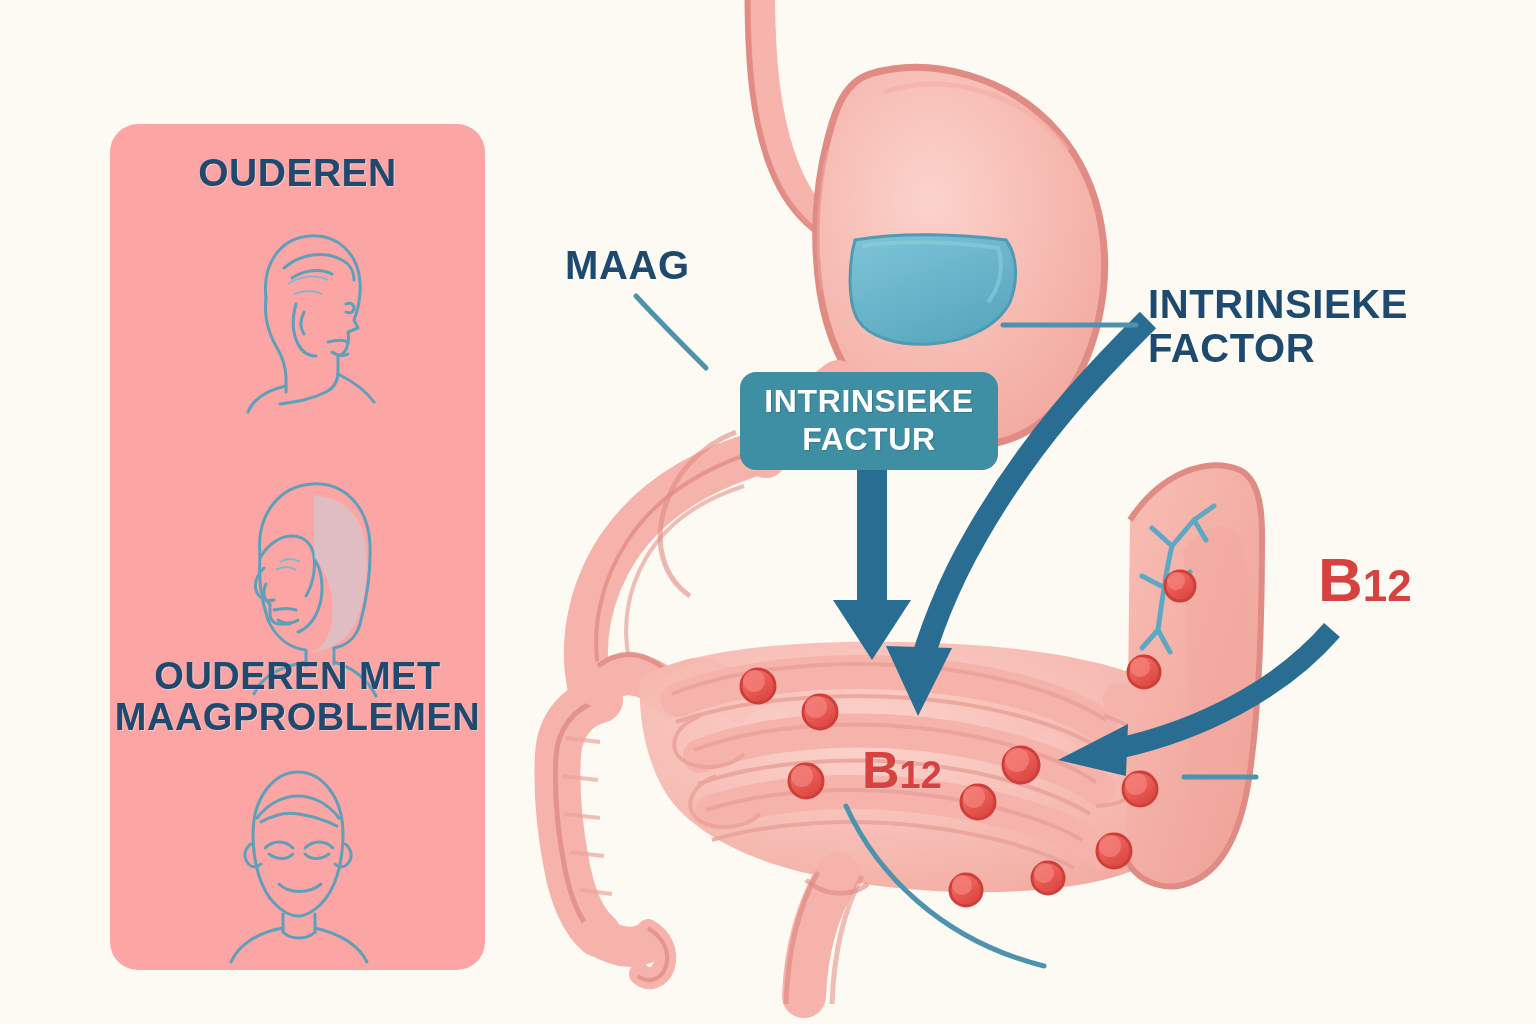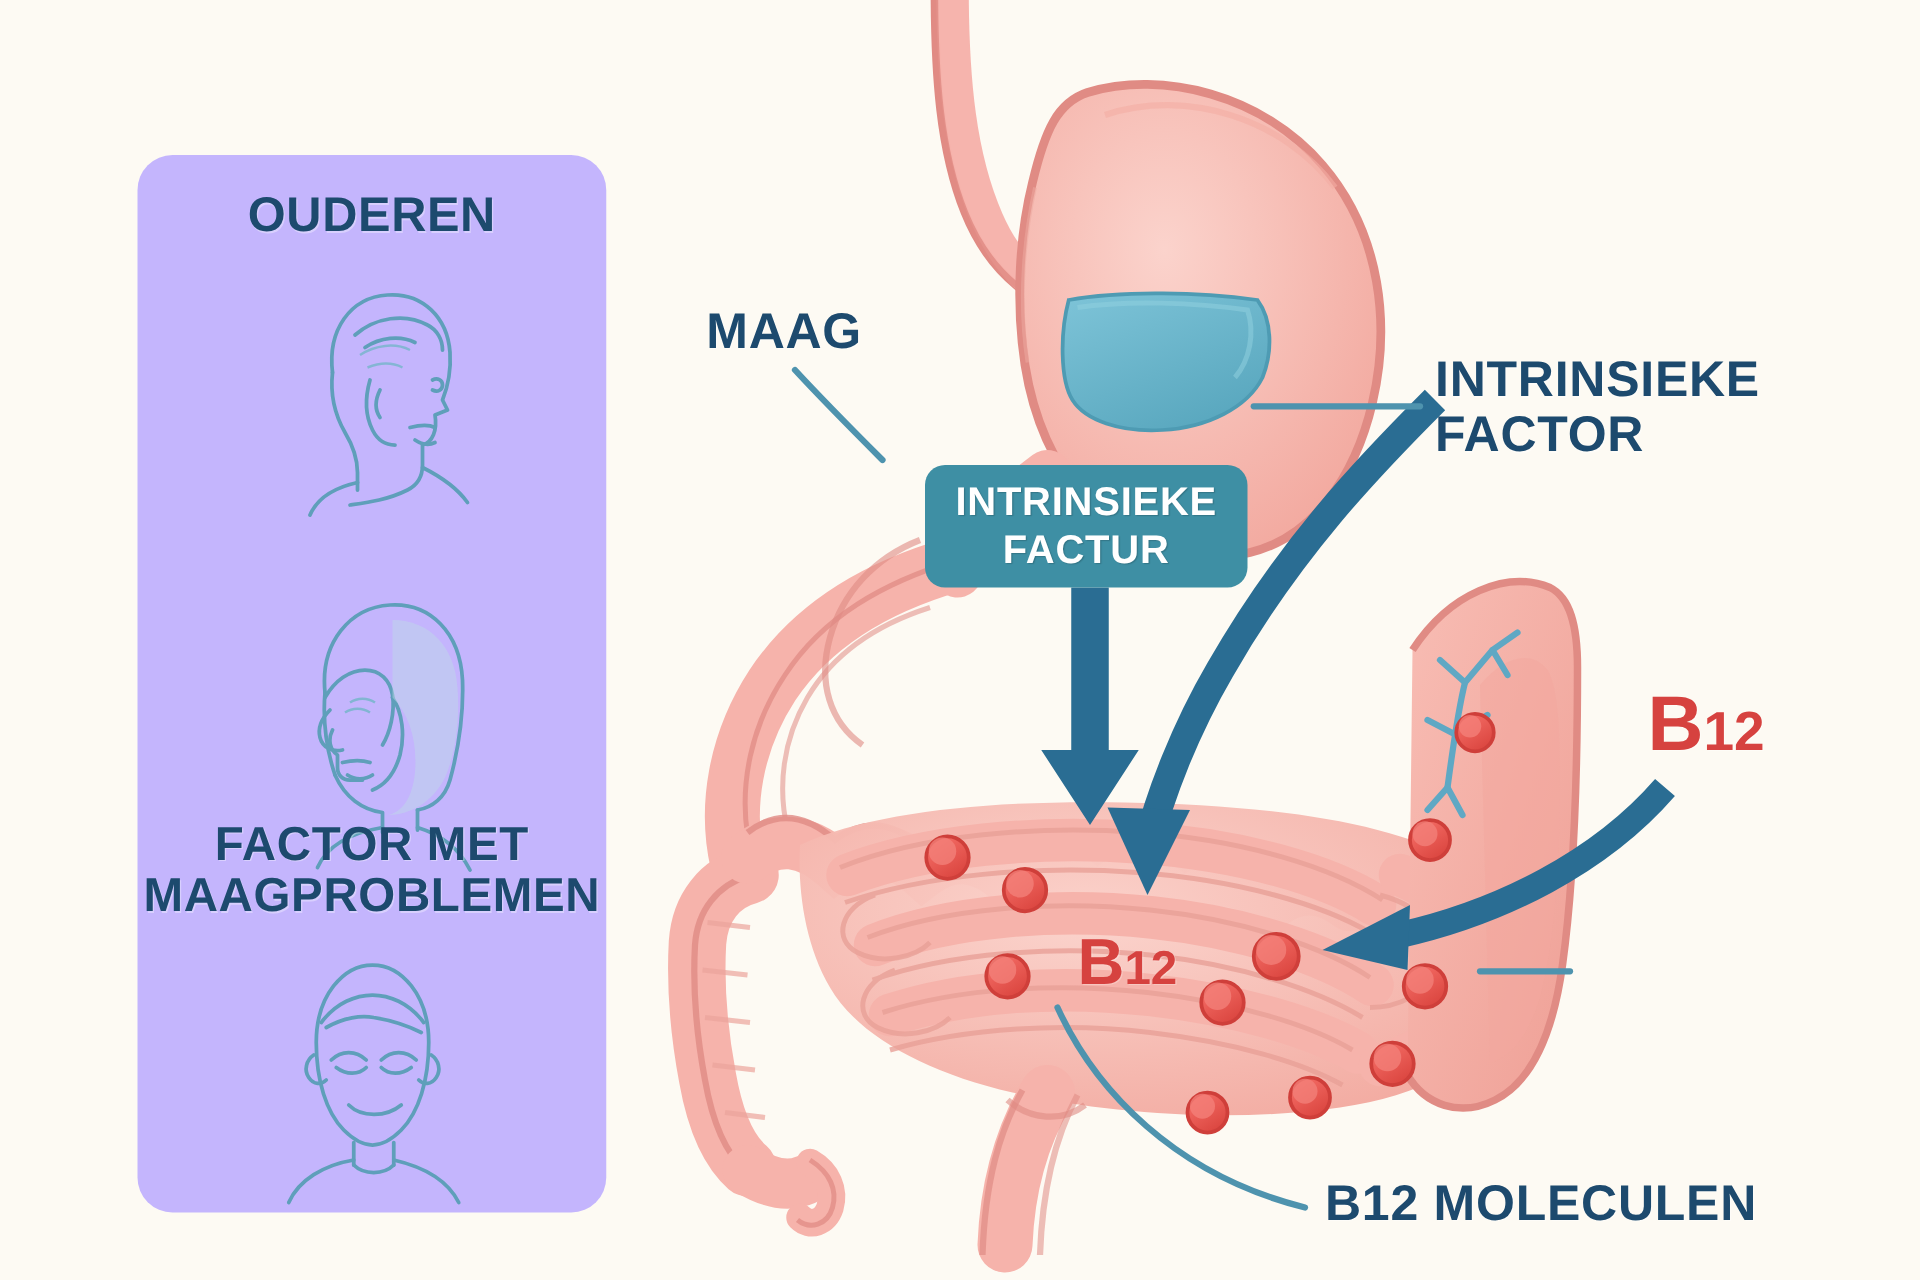--- a/index.html
+++ b/index.html
@@ -25,21 +25,21 @@
     height: 1024px;
   }
 
   
   .panel {
     position: absolute;
     left: 110px;
     top: 124px;
     width: 375px;
     height: 846px;
-    background: #c4b5fd;
+    background: #fca5a5;
     border-radius: 28px;
   }
   .panel-label {
     position: absolute;
     left: 0;
     width: 100%;
     text-align: center;
     color: #1d4a6e;
     font-weight: bold;
     letter-spacing: 0.5px;
@@ -391,21 +391,21 @@
         <g fill="none" stroke="#7bb6ce" stroke-width="2" opacity="0.9">
           <path d="M88,108 C94,104 102,104 108,108"></path>
           <path d="M92,100 C98,96 106,96 112,100"></path>
         </g>
         <path d="M126,96 C140,110 146,132 144,156 C142,176 134,188 122,190
                  C140,190 158,180 168,160 C176,142 180,116 178,88
                  C176,56 156,34 126,34" fill="#bedbe6" opacity="0.45" stroke="none"></path>
       </svg>
     </div>
 
-    <div class="panel-label pl-3">FACTOR MET
+    <div class="panel-label pl-3">OUDEREN MET
 MAAGPROBLEMEN</div>
 
     <div class="figure-slot fs-3">
       <svg width="230" height="210" viewBox="0 0 230 210">
         <g fill="none" stroke="#5f9fba" stroke-width="3" stroke-linecap="round" stroke-linejoin="round">
           <path d="M70,78 C70,40 92,16 115,16 C138,16 160,40 160,78
                    C160,108 152,134 138,148
                    C130,156 122,160 115,160
                    C108,160 100,156 92,148
                    C78,134 70,108 70,78 Z"></path>
@@ -429,21 +429,20 @@
 
   <div class="badge">INTRINSIEKE
 FACTUR</div>
 
   <div class="lbl lbl-maag">MAAG</div>
 
   <div class="lbl lbl-intrinsic-r">INTRINSIEKE
 FACTOR</div>
 
 
-  <div class="lbl lbl-molec">B12 MOLECULEN</div>
 
   <div class="lbl-b12-right">
     <span class="big">B</span><span class="sub">12</span>
   </div>
 
   <div class="lbl-b12-center">
     <span class="big">B</span><span class="sub">12</span>
   </div>
 
 </div>

